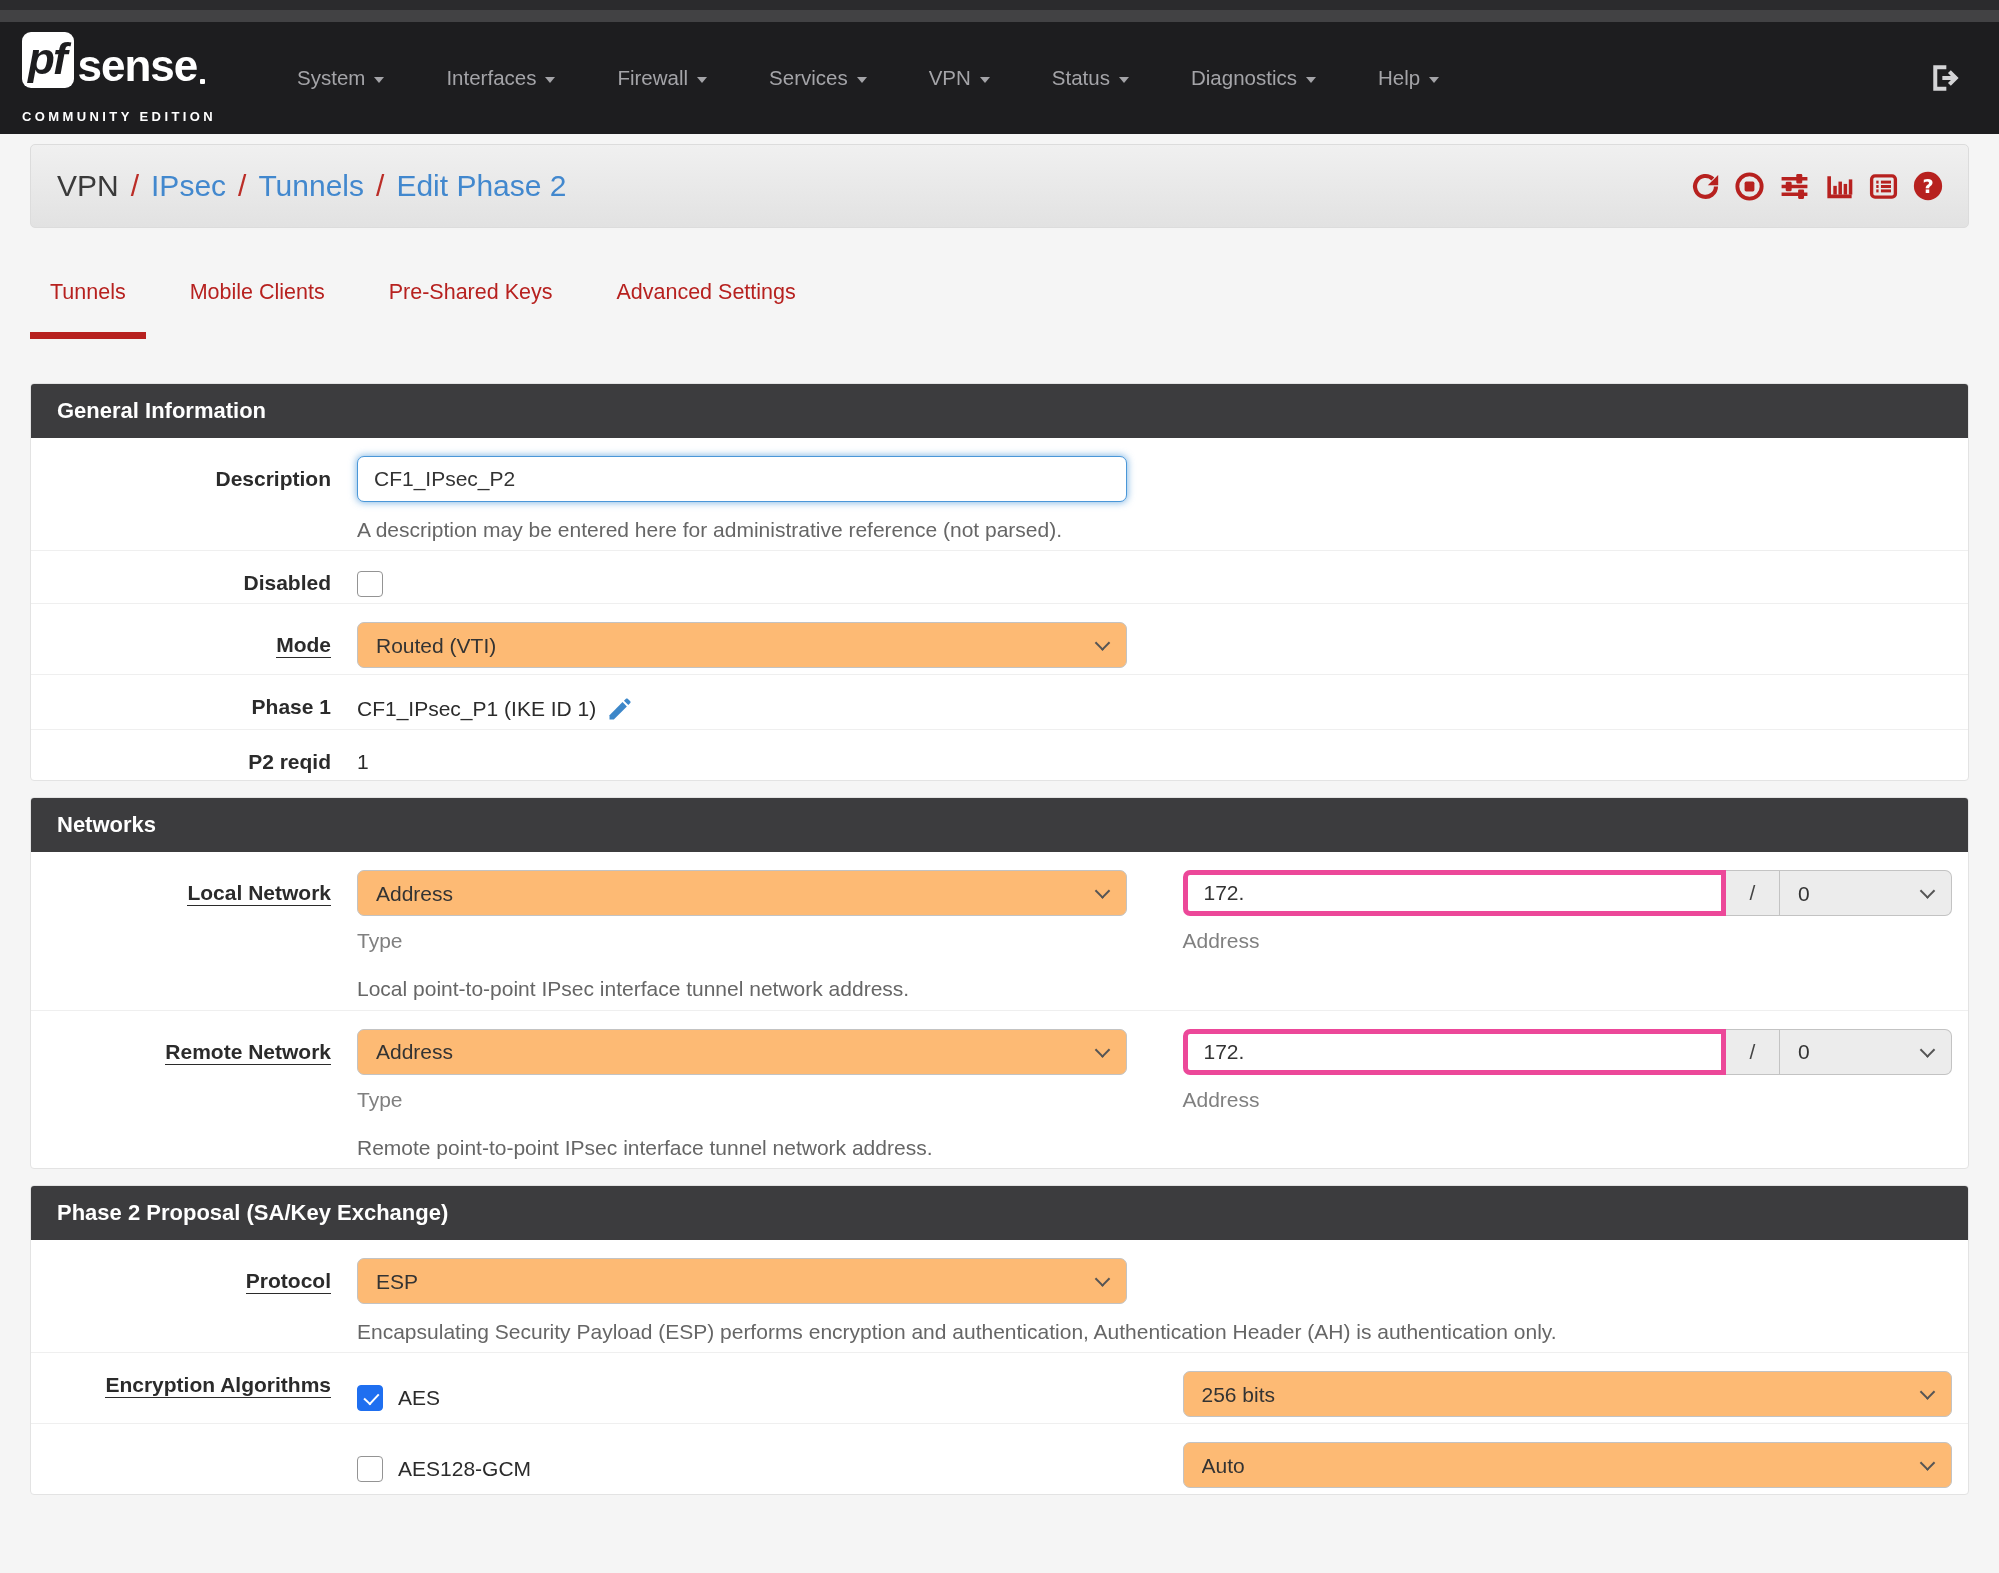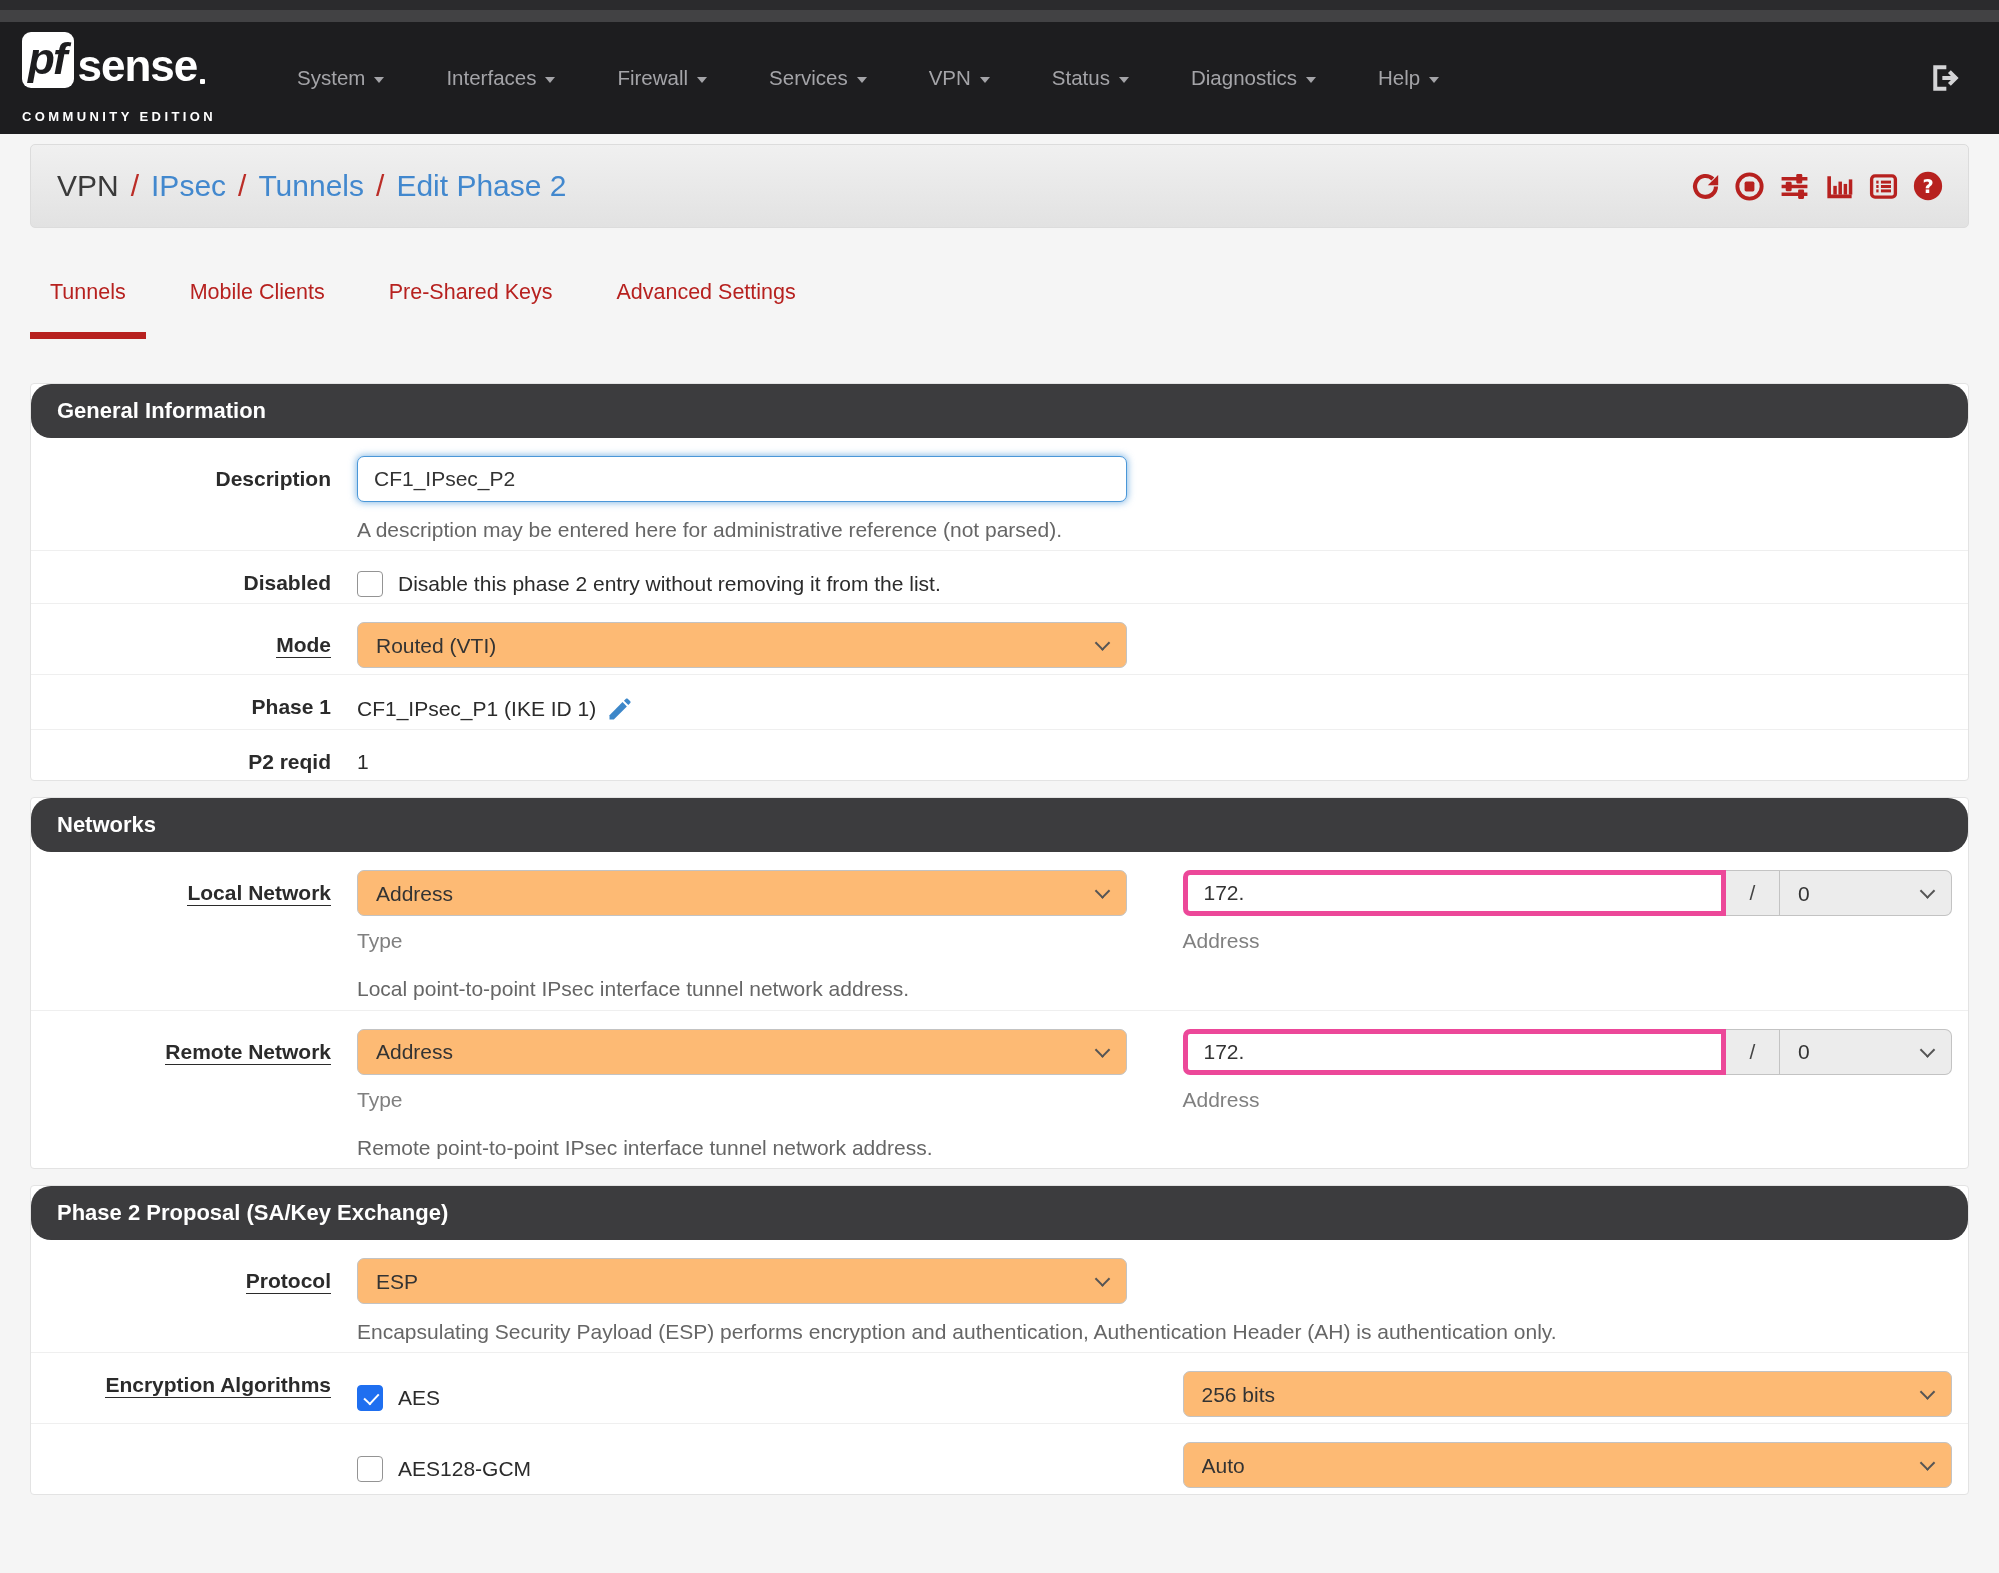--- a/index.html
+++ b/index.html
@@ -35,21 +35,21 @@
   .crumb-actions svg { display:block; cursor:pointer; }
 
   
   .tabs { margin:52px 30px 0 30px; display:flex; gap:24px; }
   .tab { color:#b7211f; font-size:21.5px; padding:0 20px 27px 20px; cursor:pointer; white-space:nowrap; }
   .tab.active { border-bottom:7px solid #b7211f; }
 
   
   .content { margin:44px 30px 0 30px; }
   .panel { background:#fff; border:1px solid #e3e3e3; border-radius:4px; margin-bottom:16px; overflow:hidden; }
-  .panel-head { background:#3c3c3e; color:#fff; font-weight:bold; font-size:22px; padding:14px 26px;border-radius:20px; }
+  .panel-head { background:#3c3c3e; color:#fff; font-weight:bold; font-size:22px; padding:14px 26px; }
   .frow { display:grid; grid-template-columns:300px 1fr; column-gap:26px; padding:18px 16px 6px 0;
     border-bottom:1px solid #efefef; align-items:start; }
   .frow:last-child { border-bottom:none; }
   .flabel { text-align:right; font-weight:bold; font-size:21px; padding-top:11px; color:#2b2b2b; }
   .flabel.top0 { padding-top:2px; }
   .lbl-u { border-bottom:1.5px solid #2b2b2b; padding-bottom:1px; }
   .ctl2 { display:grid; grid-template-columns:1fr 1fr; column-gap:56px; }
   .help { color:#666; font-size:21px; margin-top:14px; line-height:1.35; }
   .caption { color:#808080; font-size:21px; margin-top:13px; }
   .static-val { font-size:21px; padding-top:11px; display:flex; align-items:center; gap:10px; }
@@ -193,21 +193,20 @@
           <div></div>
         </div>
         <div class="help">A description may be entered here for administrative reference (not parsed).</div>
       </div>
     </div>
 
     <div class="frow">
       <div class="flabel top0">Disabled</div>
       <div class="cbrow" style="padding-top:2px;">
         <span class="cbx" role="checkbox" aria-checked="false"></span>
-        <span>Disable this phase 2 entry without removing it from the list.</span>
       </div>
     </div>
 
     <div class="frow">
       <div class="flabel"><span class="lbl-u">Mode</span></div>
       <div class="ctl2">
         <div class="selwrap">
           <select>
             <option>Routed (VTI)</option>
           </select>

